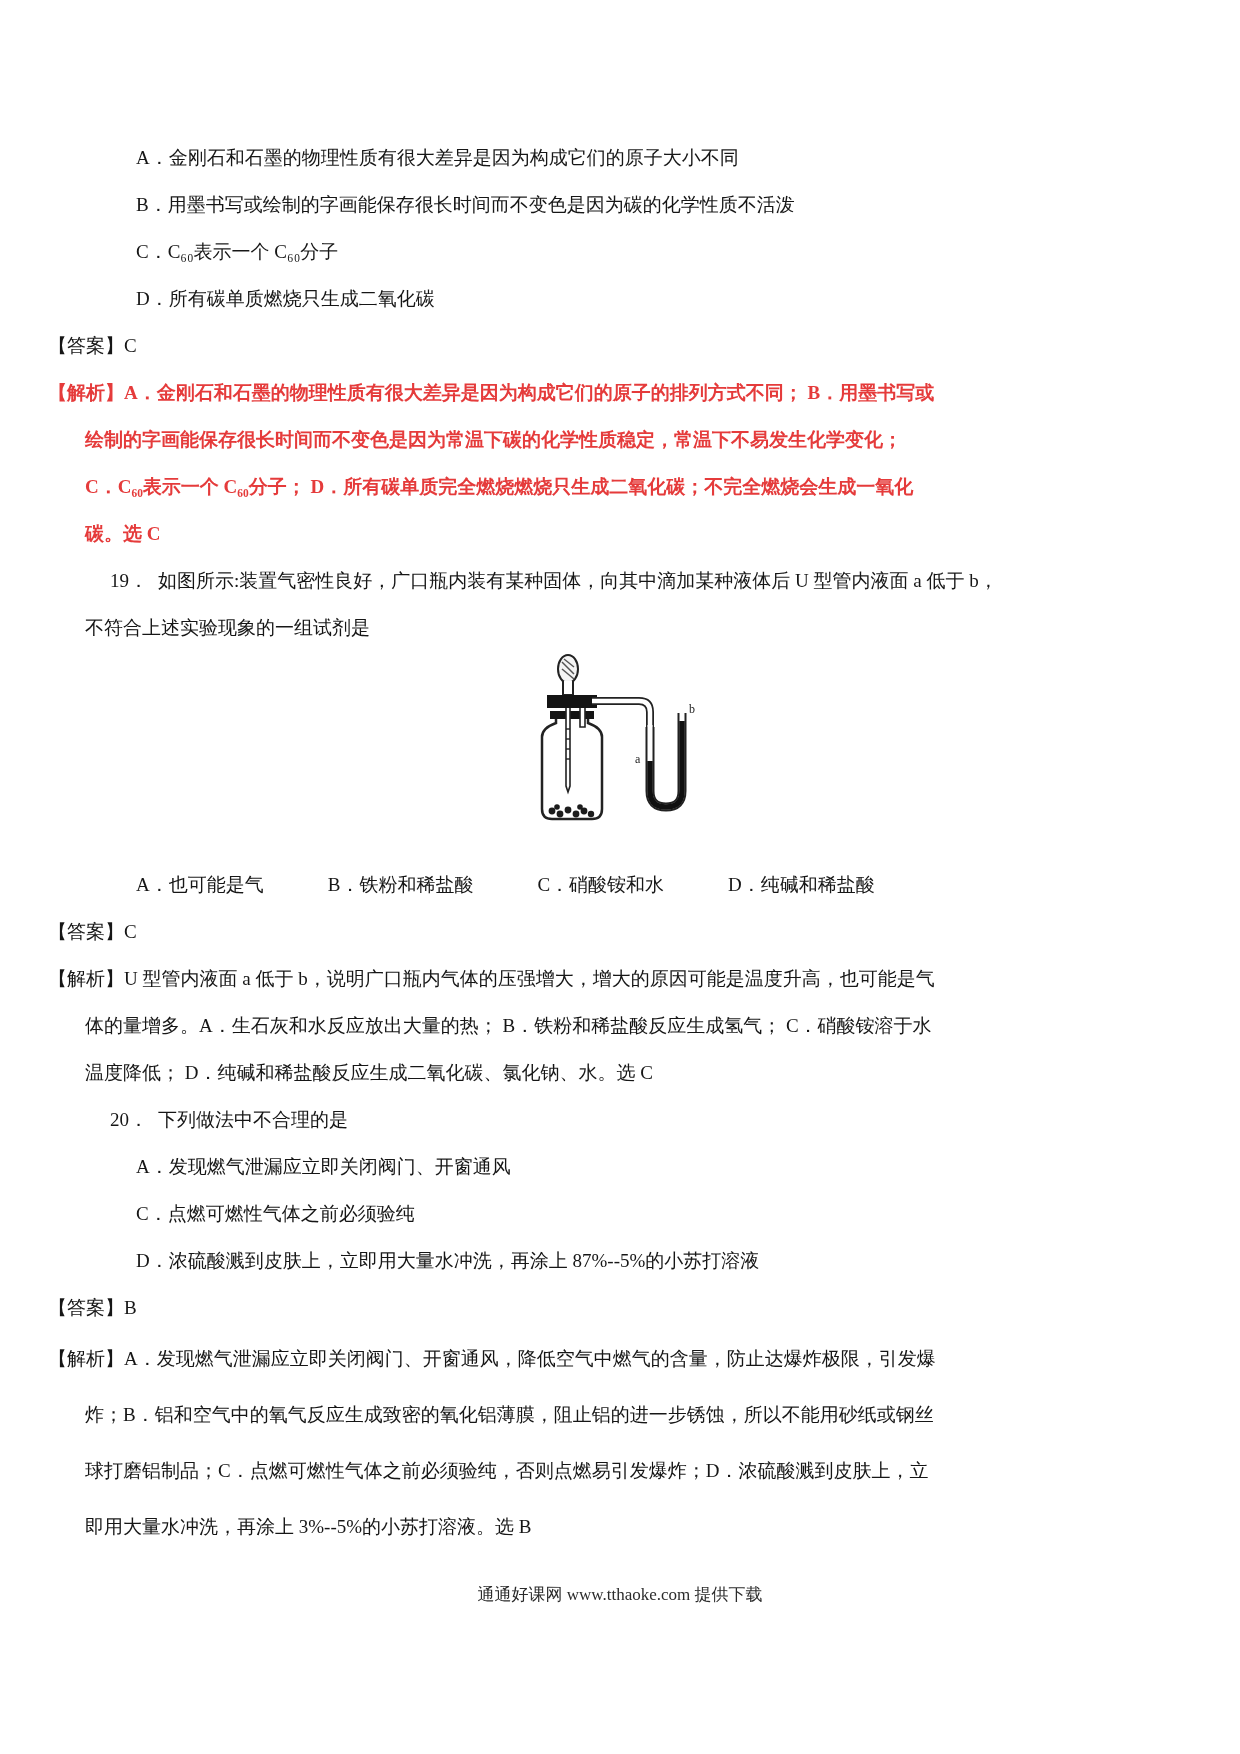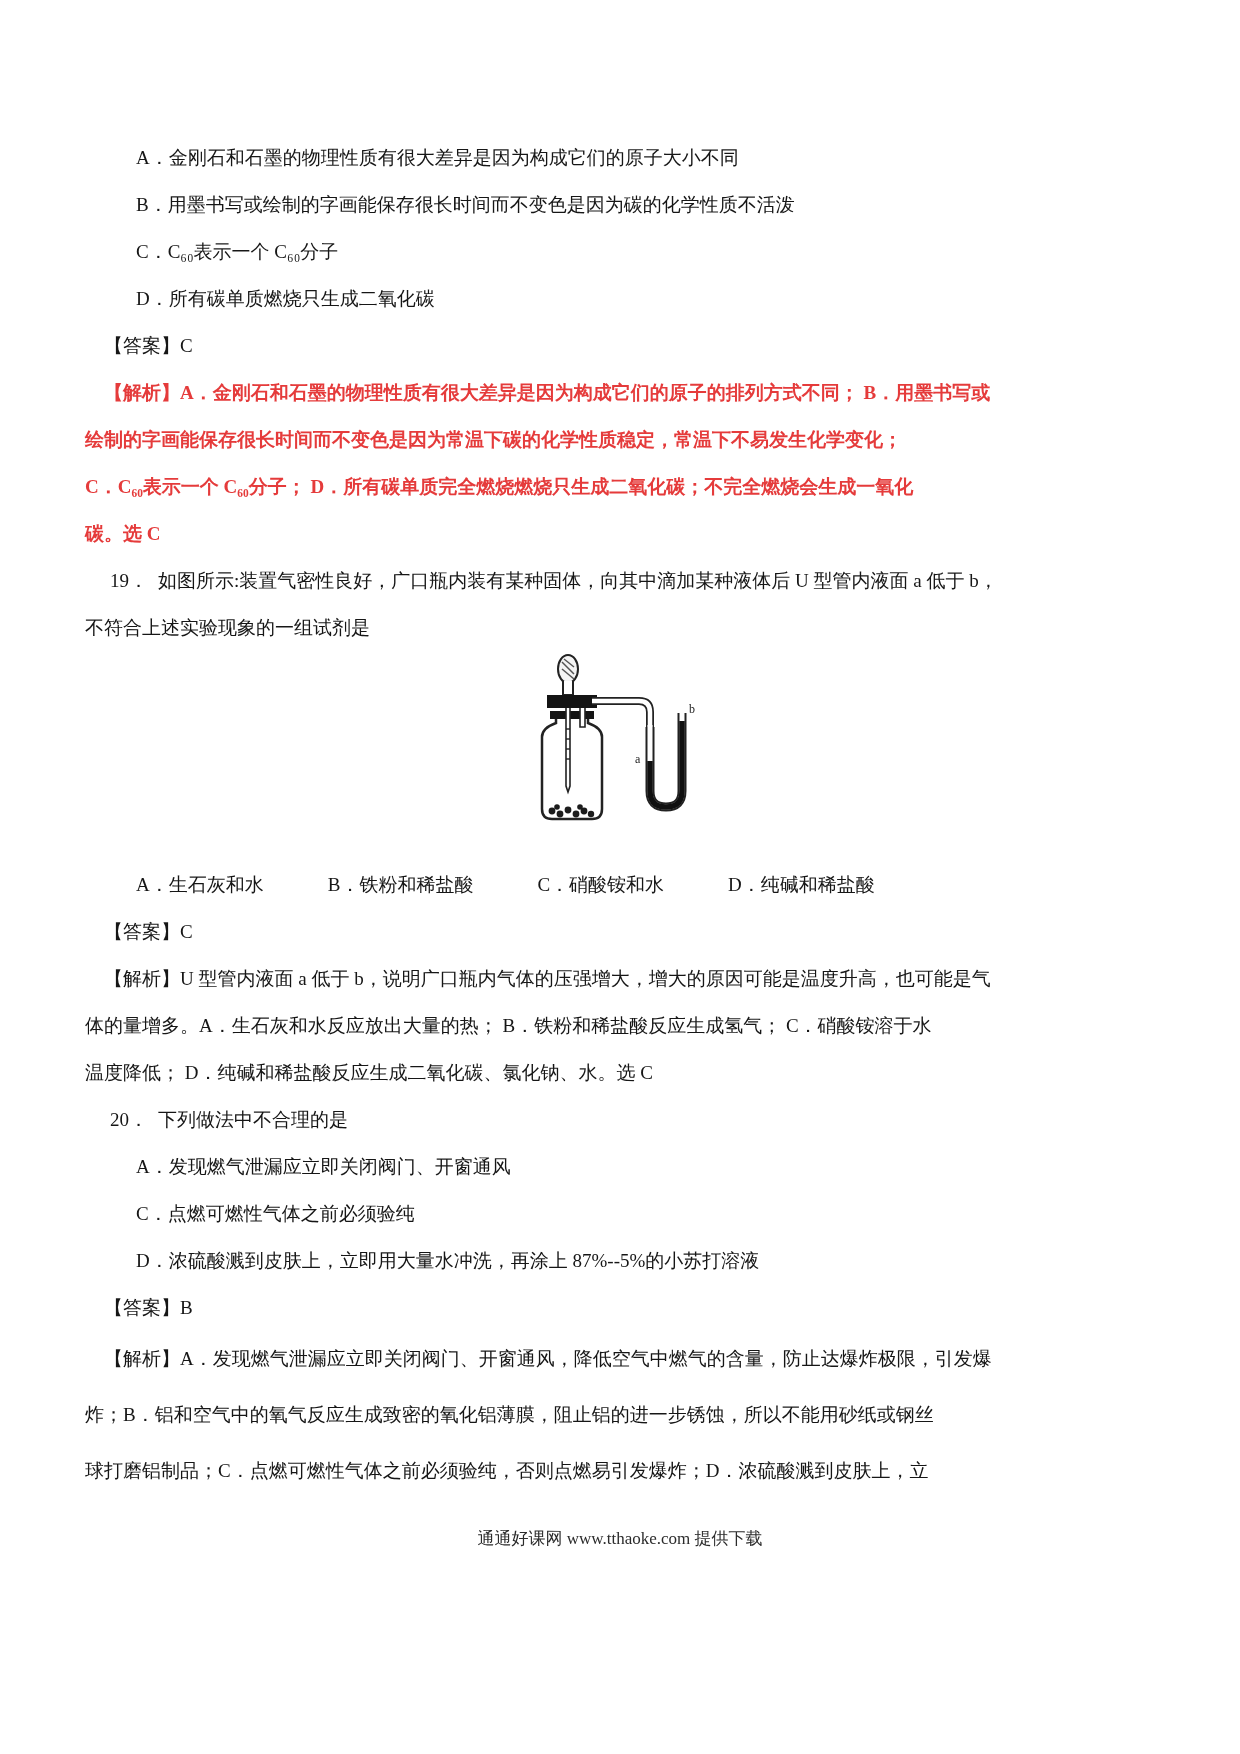--- a/index.html
+++ b/index.html
@@ -4,21 +4,21 @@
 <style>
   html,body{margin:0;padding:0;background:#888;}
   .page{
     width:1240px;height:1754px;background:#ffffff;margin:0 auto;
     font-family:"Liberation Serif","DejaVu Serif",serif;
     color:#161616;font-size:19px;position:relative;
     box-sizing:border-box;padding-top:134px;overflow:hidden;
   }
   .line{height:47px;display:flex;align-items:center;white-space:pre;font-family:Liberation Serif, serif;}
   .ind-opt{padding-left:136px;}
-  .ind-label{padding-left:104px;}
+  .ind-label{padding-left:48px;}
   .ind-cont{padding-left:85px;}
   .ind-q{padding-left:110px;}
   .red{color:#e53b3b;font-weight:bold;}
   .qnum{padding-right:10px;}
   .opt-row span{margin-right:64px;}
   .diagram-row{height:210px;box-sizing:border-box;padding-left:532px;}
   .wide{height:56px;}
   .footer{height:47px;margin-top:16px;display:flex;align-items:center;justify-content:center;
           font-size:17px;color:#2b2b2b;}
   svg text{font-family:"Liberation Serif","DejaVu Serif",serif;font-size:12px;fill:#222;}
@@ -90,21 +90,21 @@
       <path d="M118,74 L118,140 Q118,156 134,156 Q150,156 150,140 L150,60" fill="none" stroke="#fff" stroke-width="5"></path>
 
       <path d="M118,110 L118,140 Q118,156 134,156 Q150,156 150,140 L150,70" fill="none" stroke="#101010" stroke-width="5.5"></path>
 
       <text x="103" y="112">a</text>
       <text x="157" y="62">b</text>
     </svg>
   </div>
 
   <div class="line ind-opt opt-row">
-    <span>A．生石灰和水</span><span>B．铁粉和稀盐酸</span><span>C．硝酸铵和水</span><span>D．纯碱和稀盐酸</span>
+    <span>A．也可能是气</span><span>B．铁粉和稀盐酸</span><span>C．硝酸铵和水</span><span>D．纯碱和稀盐酸</span>
   </div>
 
   <div class="line ind-label">
     <span>【答案】</span><span>C</span>
   </div>
 
   <div class="line ind-label">
     <span>【解析】</span><span>U 型管内液面 a 低于 b，说明广口瓶内气体的压强增大，增大的原因可能是温度升高，也可能是气</span>
   </div>
   <div class="line ind-cont"><span>体的量增多。A．生石灰和水反应放出大量的热； B．铁粉和稀盐酸反应生成氢气； C．硝酸铵溶于水</span></div>
@@ -119,18 +119,19 @@
 
   <div class="line ind-label">
     <span>【答案】</span><span>B</span>
   </div>
 
   <div class="line wide ind-label">
     <span>【解析】</span><span>A．发现燃气泄漏应立即关闭阀门、开窗通风，降低空气中燃气的含量，防止达爆炸极限，引发爆</span>
   </div>
   <div class="line wide ind-cont"><span>炸；B．铝和空气中的氧气反应生成致密的氧化铝薄膜，阻止铝的进一步锈蚀，所以不能用砂纸或钢丝</span></div>
   <div class="line wide ind-cont"><span>球打磨铝制品；C．点燃可燃性气体之前必须验纯，否则点燃易引发爆炸；D．浓硫酸溅到皮肤上，立</span></div>
+  <div class="line wide ind-cont"><span>即用大量水冲洗，再涂上 3%--5%的小苏打溶液。选 B</span></div>
 
   <div class="footer">
     <span>通通好课网  www.tthaoke.com  提供下载</span>
   </div>
 
 </div>
 
 </body></html>

